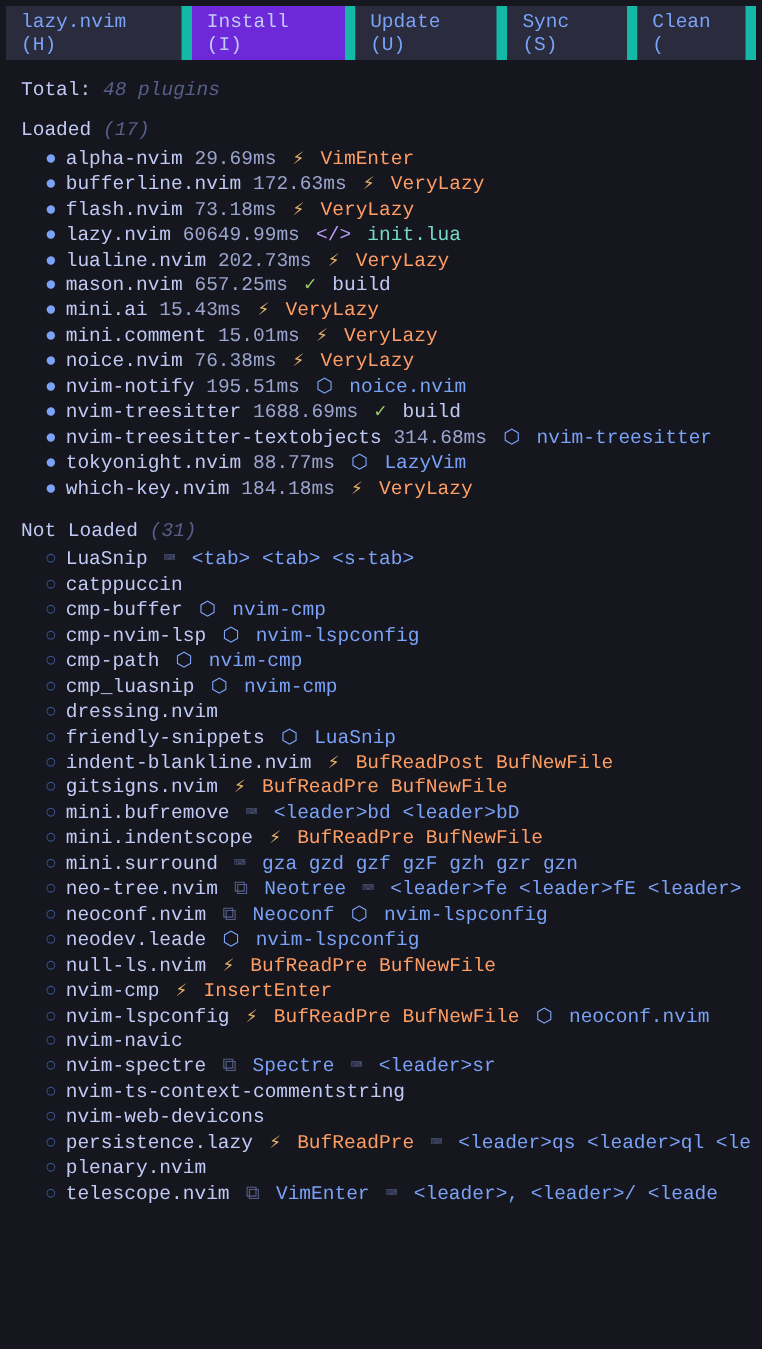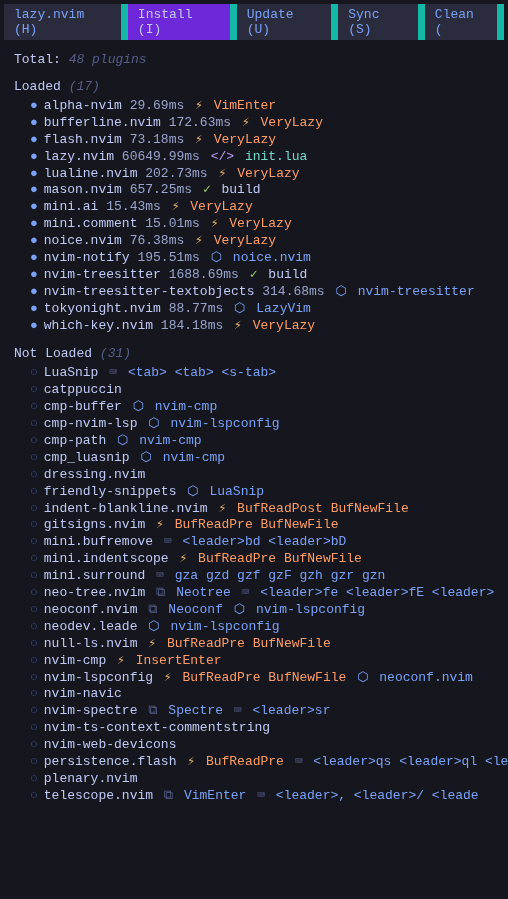--- a/index.html
+++ b/index.html
@@ -101,16 +101,16 @@
     <div class="plugin-row"><span class="bullet">○</span><span class="plugin-name">neo-tree.nvim</span> <span class="icon icon-gray">⧉</span> <span class="tag-blue">Neotree</span> <span class="icon icon-gray">⌨</span> <span class="tag-blue">&lt;leader&gt;fe &lt;leader&gt;fE &lt;leader&gt;</span></div>
     <div class="plugin-row"><span class="bullet">○</span><span class="plugin-name">neoconf.nvim</span> <span class="icon icon-gray">⧉</span> <span class="tag-blue">Neoconf</span> <span class="icon tag-blue">⬡</span> <span class="tag-blue">nvim-lspconfig</span></div>
     <div class="plugin-row"><span class="bullet">○</span><span class="plugin-name">neodev.leade</span> <span class="icon tag-blue">⬡</span> <span class="tag-blue">nvim-lspconfig</span></div>
     <div class="plugin-row"><span class="bullet">○</span><span class="plugin-name">null-ls.nvim</span> <span class="icon icon-yellow">⚡</span> <span class="tag-orange">BufReadPre BufNewFile</span></div>
     <div class="plugin-row"><span class="bullet">○</span><span class="plugin-name">nvim-cmp</span> <span class="icon icon-yellow">⚡</span> <span class="tag-orange">InsertEnter</span></div>
     <div class="plugin-row"><span class="bullet">○</span><span class="plugin-name">nvim-lspconfig</span> <span class="icon icon-yellow">⚡</span> <span class="tag-orange">BufReadPre BufNewFile</span> <span class="icon tag-blue">⬡</span> <span class="tag-blue">neoconf.nvim</span></div>
     <div class="plugin-row"><span class="bullet">○</span><span class="plugin-name">nvim-navic</span></div>
     <div class="plugin-row"><span class="bullet">○</span><span class="plugin-name">nvim-spectre</span> <span class="icon icon-gray">⧉</span> <span class="tag-blue">Spectre</span> <span class="icon icon-gray">⌨</span> <span class="tag-blue">&lt;leader&gt;sr</span></div>
     <div class="plugin-row"><span class="bullet">○</span><span class="plugin-name">nvim-ts-context-commentstring</span></div>
     <div class="plugin-row"><span class="bullet">○</span><span class="plugin-name">nvim-web-devicons</span></div>
-    <div class="plugin-row"><span class="bullet">○</span><span class="plugin-name">persistence.flash</span> <span class="icon icon-yellow">⚡</span> <span class="tag-orange">BufReadPre</span> <span class="icon icon-gray">⌨</span> <span class="tag-blue">&lt;leader&gt;qs &lt;leader&gt;ql &lt;le</span></div>
+    <div class="plugin-row"><span class="bullet">○</span><span class="plugin-name">persistence.lazy</span> <span class="icon icon-yellow">⚡</span> <span class="tag-orange">BufReadPre</span> <span class="icon icon-gray">⌨</span> <span class="tag-blue">&lt;leader&gt;qs &lt;leader&gt;ql &lt;le</span></div>
     <div class="plugin-row"><span class="bullet">○</span><span class="plugin-name">plenary.nvim</span></div>
     <div class="plugin-row"><span class="bullet">○</span><span class="plugin-name">telescope.nvim</span> <span class="icon icon-gray">⧉</span> <span class="tag-blue">VimEnter</span> <span class="icon icon-gray">⌨</span> <span class="tag-blue">&lt;leader&gt;, &lt;leader&gt;/ &lt;leade</span></div>
   </div>
 
 </body></html>

